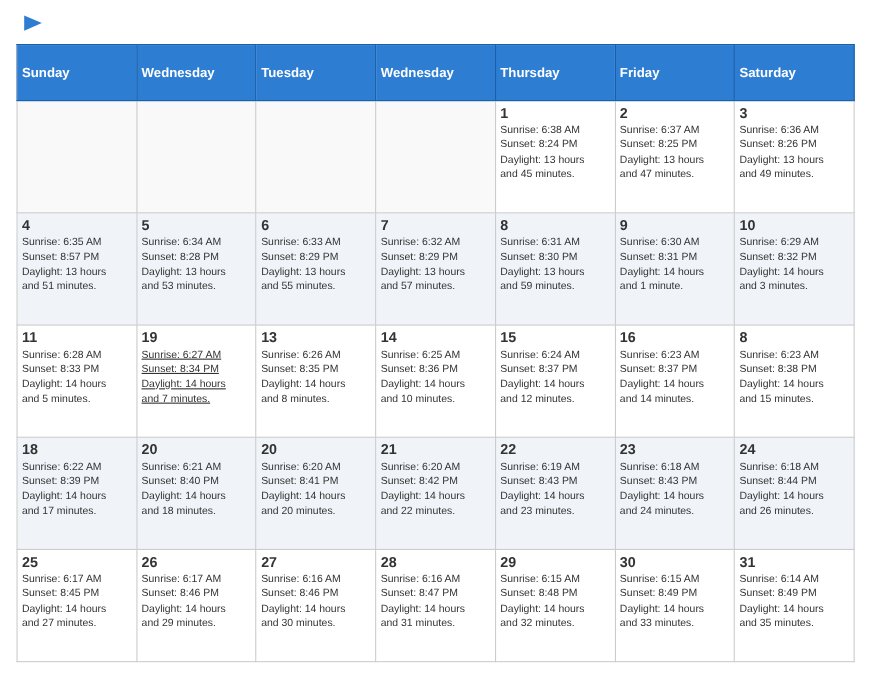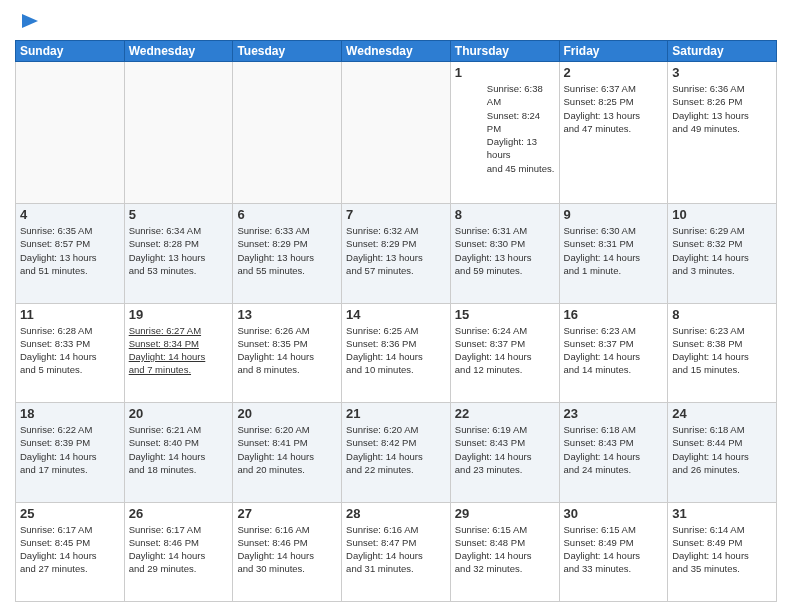--- a/index.html
+++ b/index.html
@@ -45,21 +45,21 @@
       border: 1px solid #ccc;
       border-collapse: collapse;
       width: 100%;
       table-layout: fixed;
     }
     .calendar th {
       background-color: #2d7dd2;
       color: white;
       font-size: 12px;
       font-weight: bold;
-      padding: 3px 4px;
+      padding: 18px 4px;
       text-align: left;
       border: 1px solid #1a5fa8;
     }
     .calendar td {
       border: 1px solid #ccc;
       vertical-align: top;
       padding: 3px 4px;
       font-size: 10px;
       color: #333;
       background: #fff;
@@ -118,21 +118,21 @@
     </thead>
     <tbody id="calendar-body">
 
     <tr>
           <td class="empty"></td>
           <td class="empty"></td>
           <td class="empty"></td>
           <td class="empty"></td>
           <td>
             <span class="day-number">1</span>
-            <div class="day-info" style="white-space: pre-line; margin-left: 32px;">Sunrise: 6:38 AM
+            <div class="day-info" style="white-space: pre-line;">Sunrise: 6:38 AM
 Sunset: 8:24 PM
 Daylight: 13 hours
 and 45 minutes.</div>
           </td>
           <td>
             <span class="day-number">2</span>
             <div class="day-info" style="white-space: pre-line;">Sunrise: 6:37 AM
 Sunset: 8:25 PM
 Daylight: 13 hours
 and 47 minutes.</div>

